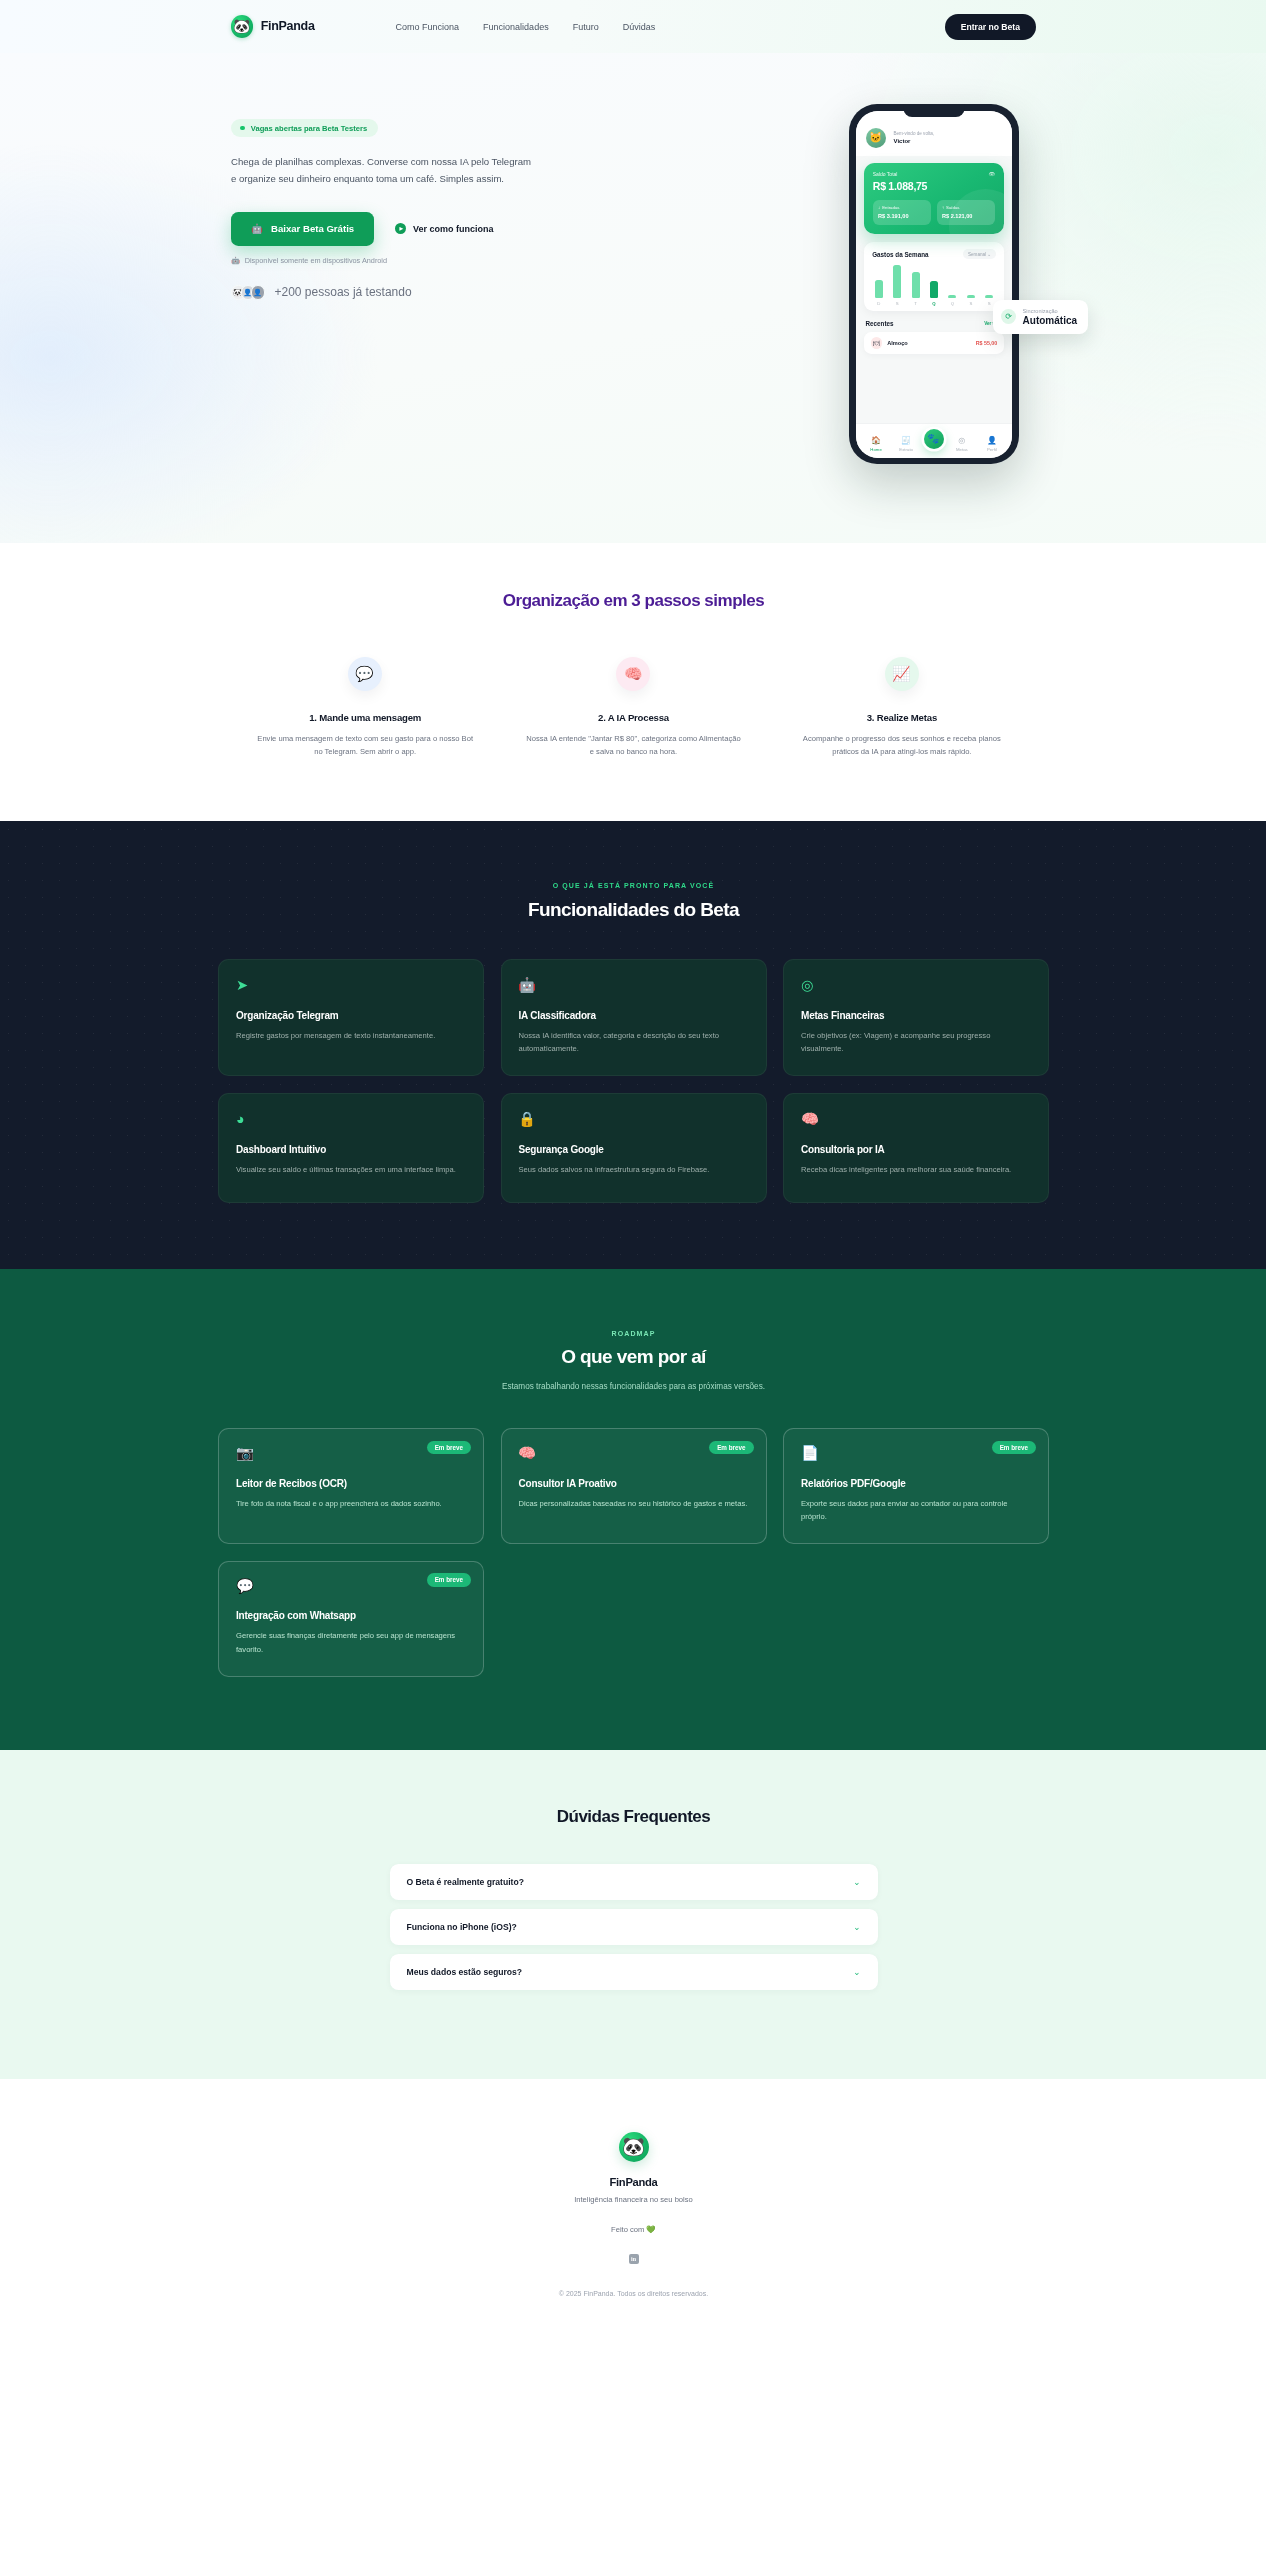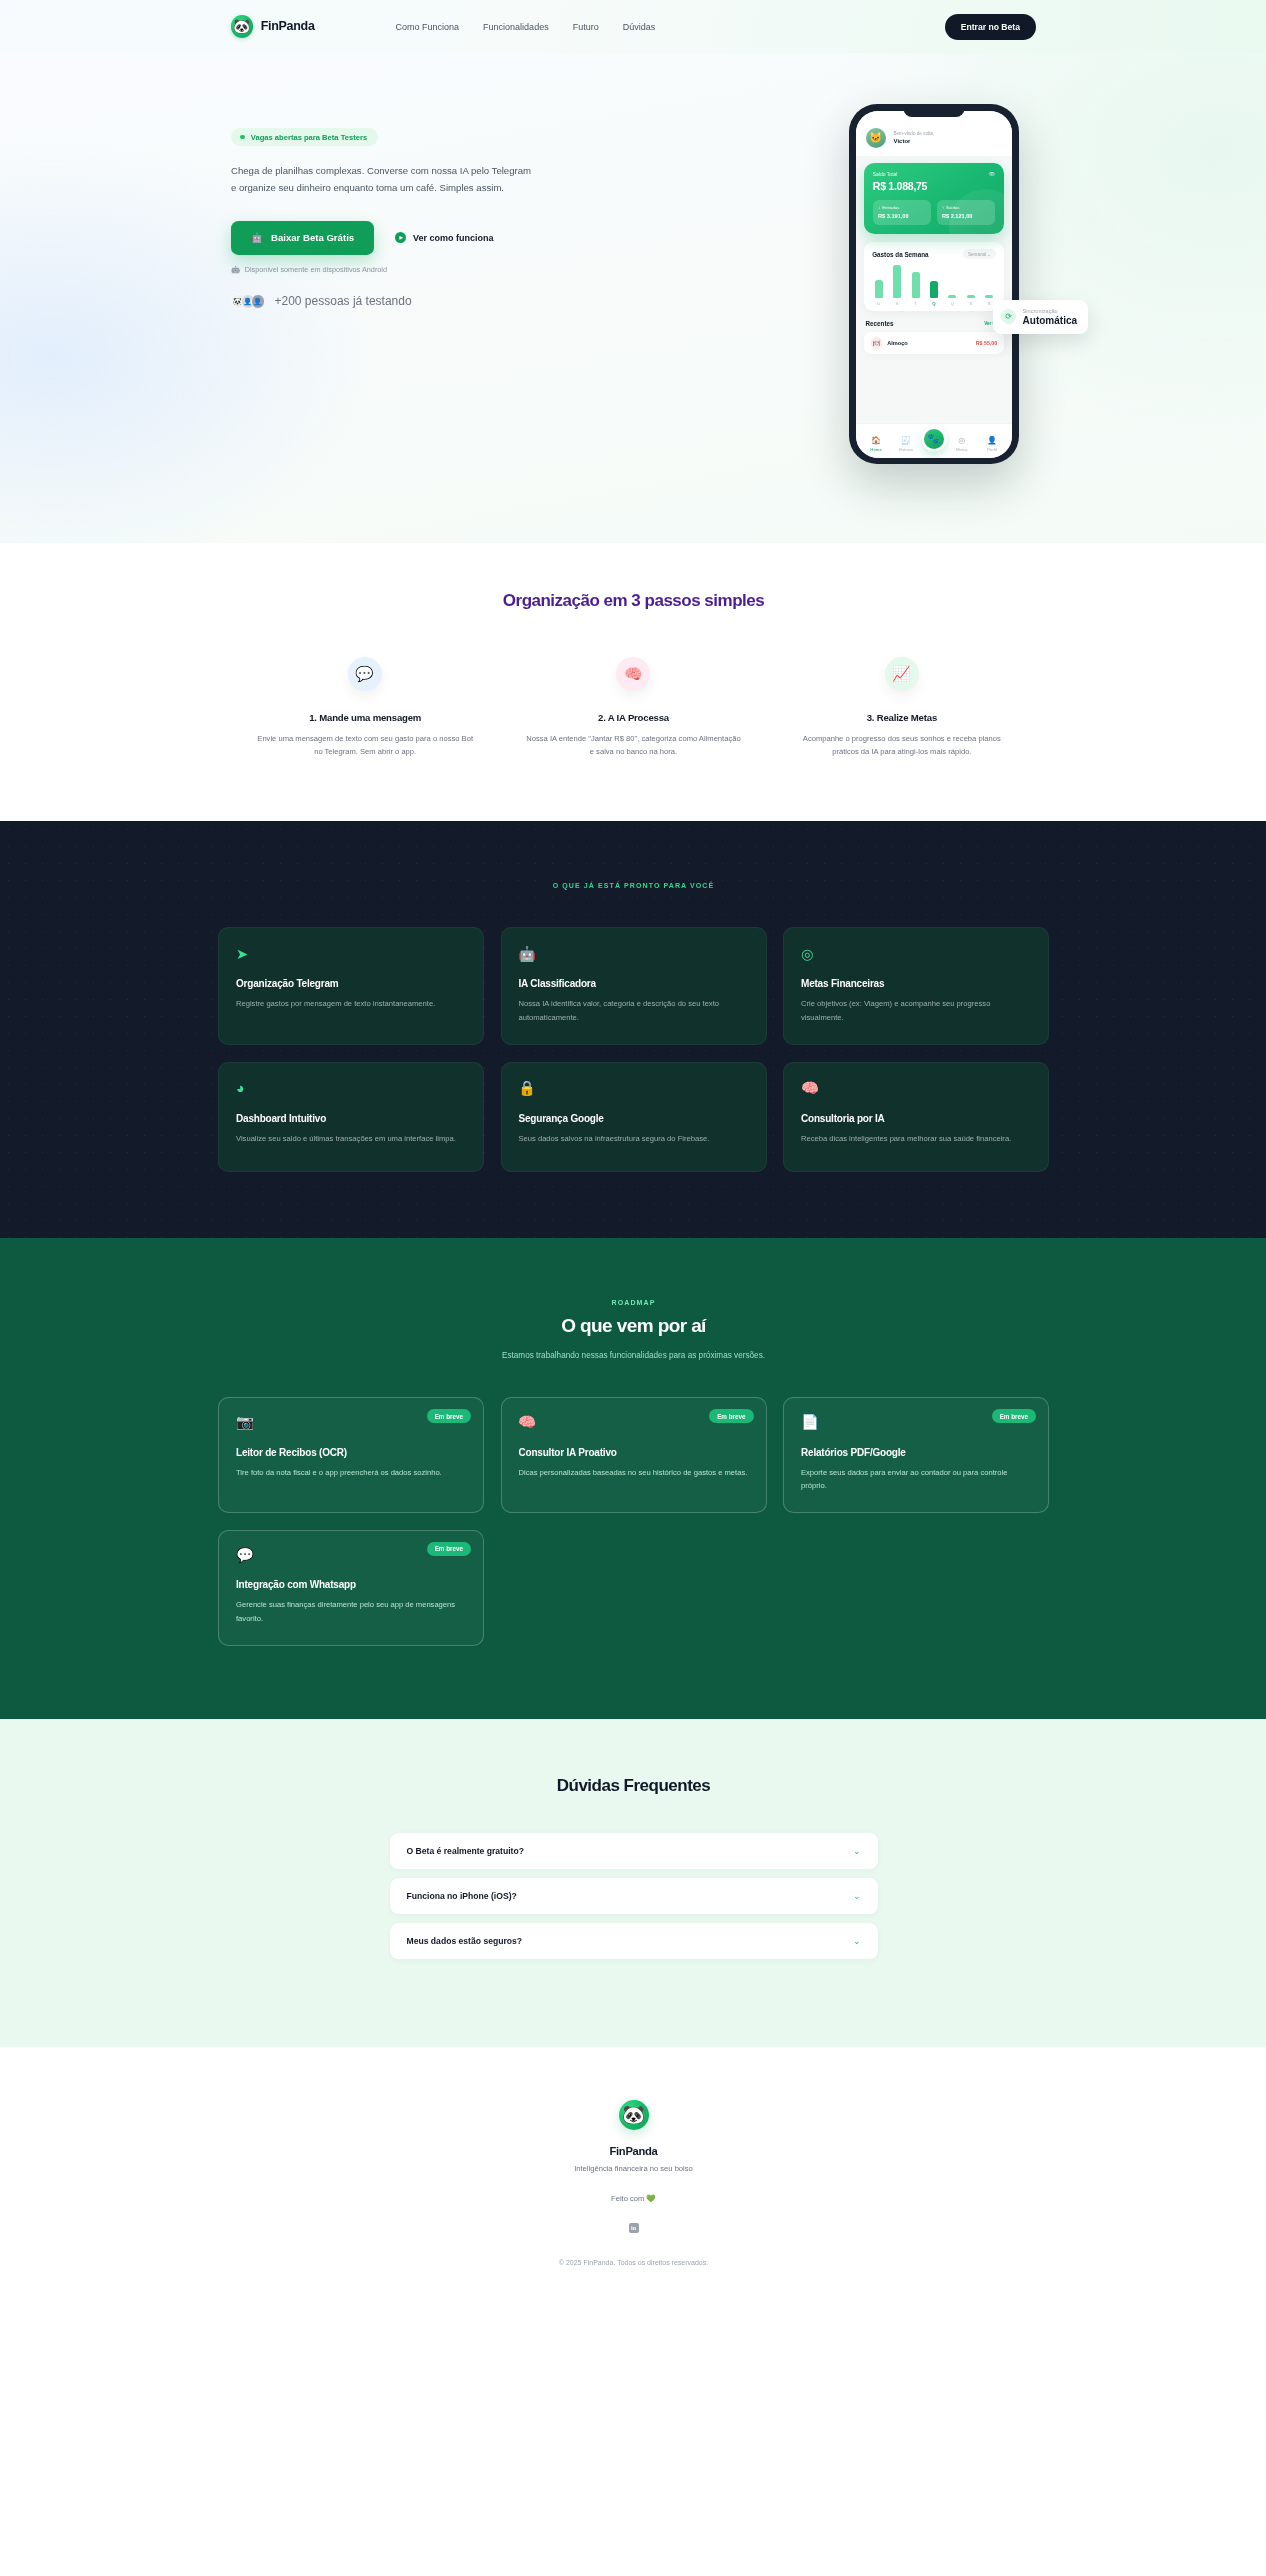--- a/index.html
+++ b/index.html
@@ -51,21 +51,21 @@
       linear-gradient(170deg,#f9fbfe 0%,#f8fbfa 55%,#f4fbf7 100%);
     padding:46px 231px 79px 231px;
     display:flex; align-items:flex-start; justify-content:space-between;
     position:relative;
   }
   .hero-left { width:370px; padding-top:20px; }
   .pill {
     display:inline-flex; align-items:center; gap:6px;
     background:#e4f8ec; border-radius:659px;
     padding:4.6px 11.2px 4.6px 9.2px;
-    font-size:7.6px; font-weight:700; color:#0f9d58;margin-top:9px;
+    font-size:7.6px; font-weight:700; color:#0f9d58;
   }
   .pill .dot { width:4.6px;height:4.6px;border-radius:50%;background:#17c46a; display:inline-block;}
   h1.hero-title {
     margin-top:18.5px;
     font-size:31px; line-height:1.08; letter-spacing:-1.1px;
     font-weight:800; color:#111827;
   }
   h1.hero-title .accent { color:#17c46a; display:block; }
   .hero-sub {
     margin-top:17px; width:304px;
@@ -520,20 +520,21 @@
       <div class="step">
         <div class="step-ic b3">📈</div>
         <div class="step-t">3. Realize Metas</div>
         <div class="step-d">Acompanhe o progresso dos seus sonhos e receba planos práticos da IA para atingi-los mais rápido.</div>
       </div>
     </div>
   </section>
 
   <section class="features">
     <div class="eyebrow">O QUE JÁ ESTÁ PRONTO PARA VOCÊ</div>
+    <h2>Funcionalidades do Beta</h2>
     <div class="feat-grid">
       <div class="feat-card">
         <div class="feat-ic">➤</div>
         <div class="feat-t">Organização Telegram</div>
         <div class="feat-d">Registre gastos por mensagem de texto instantaneamente.</div>
       </div>
       <div class="feat-card">
         <div class="feat-ic">🤖</div>
         <div class="feat-t">IA Classificadora</div>
         <div class="feat-d">Nossa IA identifica valor, categoria e descrição do seu texto automaticamente.</div>

